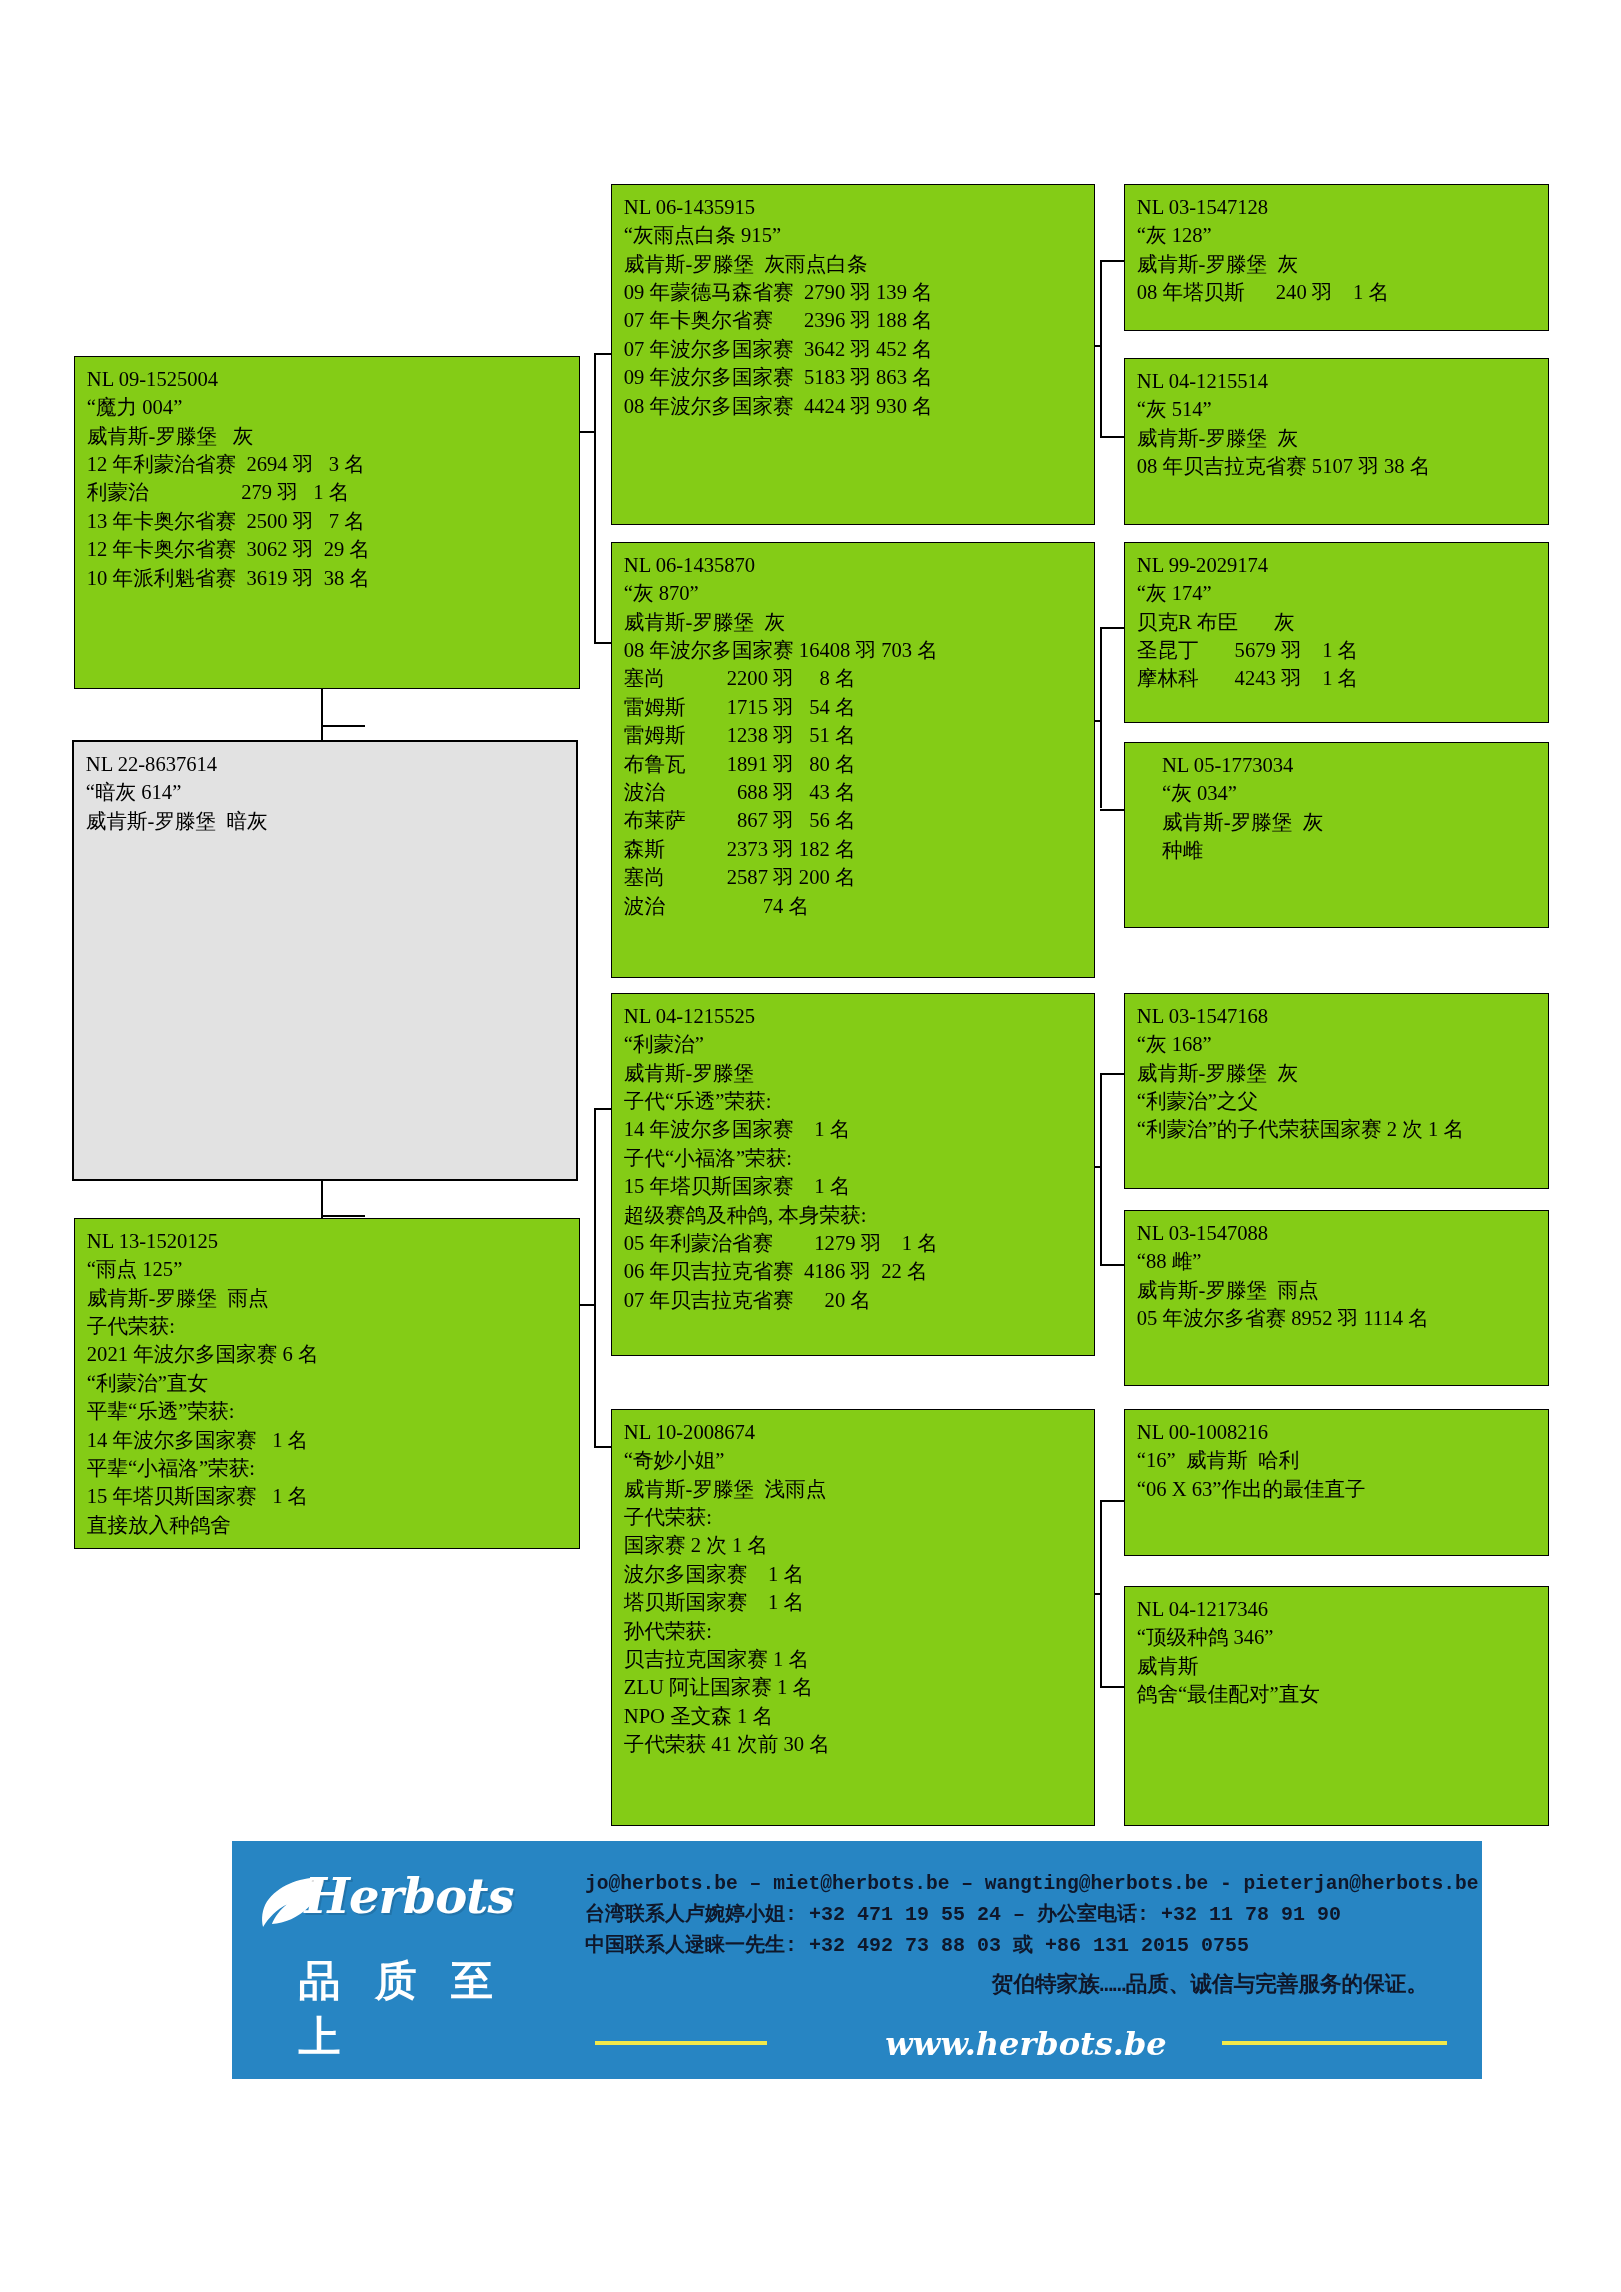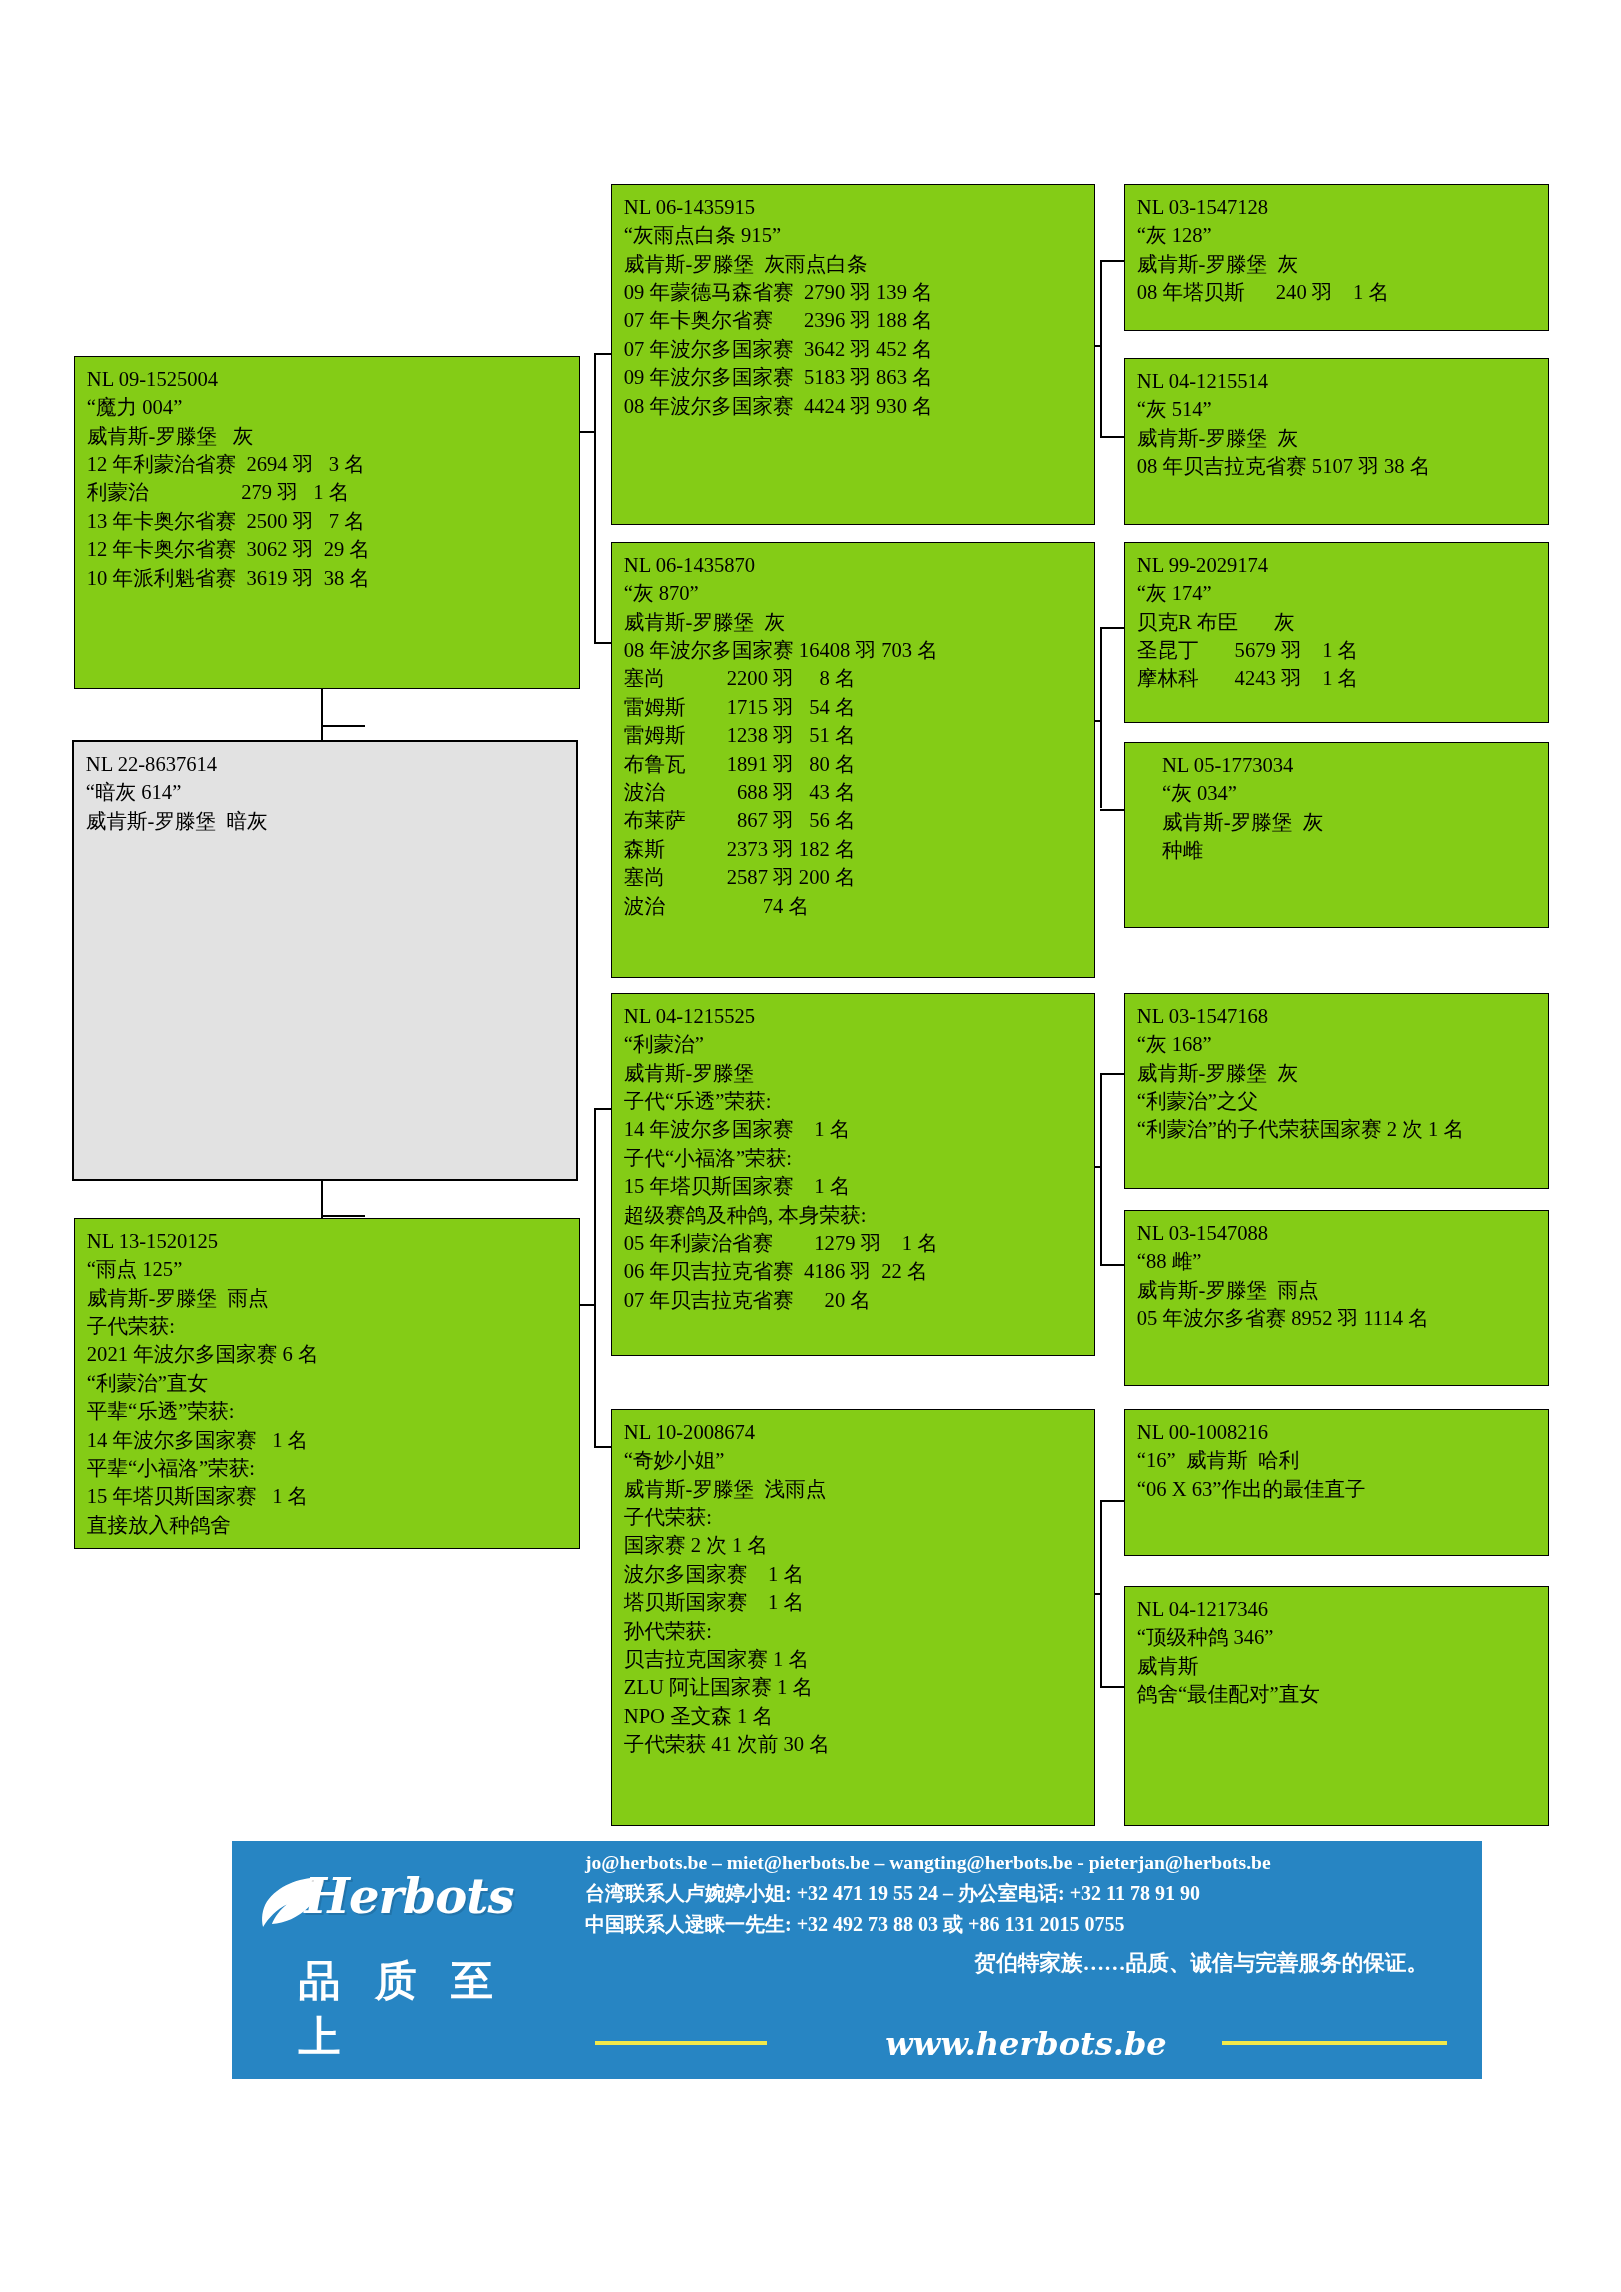--- a/index.html
+++ b/index.html
@@ -86,24 +86,24 @@
     top: 94px;
     font-family: "DejaVu Serif", serif;
     font-weight: bold;
     font-size: 42px;
     letter-spacing: 9.8px;
     color: #ffffff;
   }
   .banner-text {
     position: absolute;
     left: 353px;
-    top: 7px;
+    top: 28px;
     width: 882px;
-    color: #ffffff;
-    font-family: Liberation Serif, serif;
+    color: #0f172a;
+    font-family: Liberation Mono, monospace;
   }
   .banner-line {
     font-size: 19.6px;
     font-weight: bold;
     line-height: 1.55;
     white-space: nowrap;
   }
   .banner-line.cn {
     font-size: 20px;
   }

